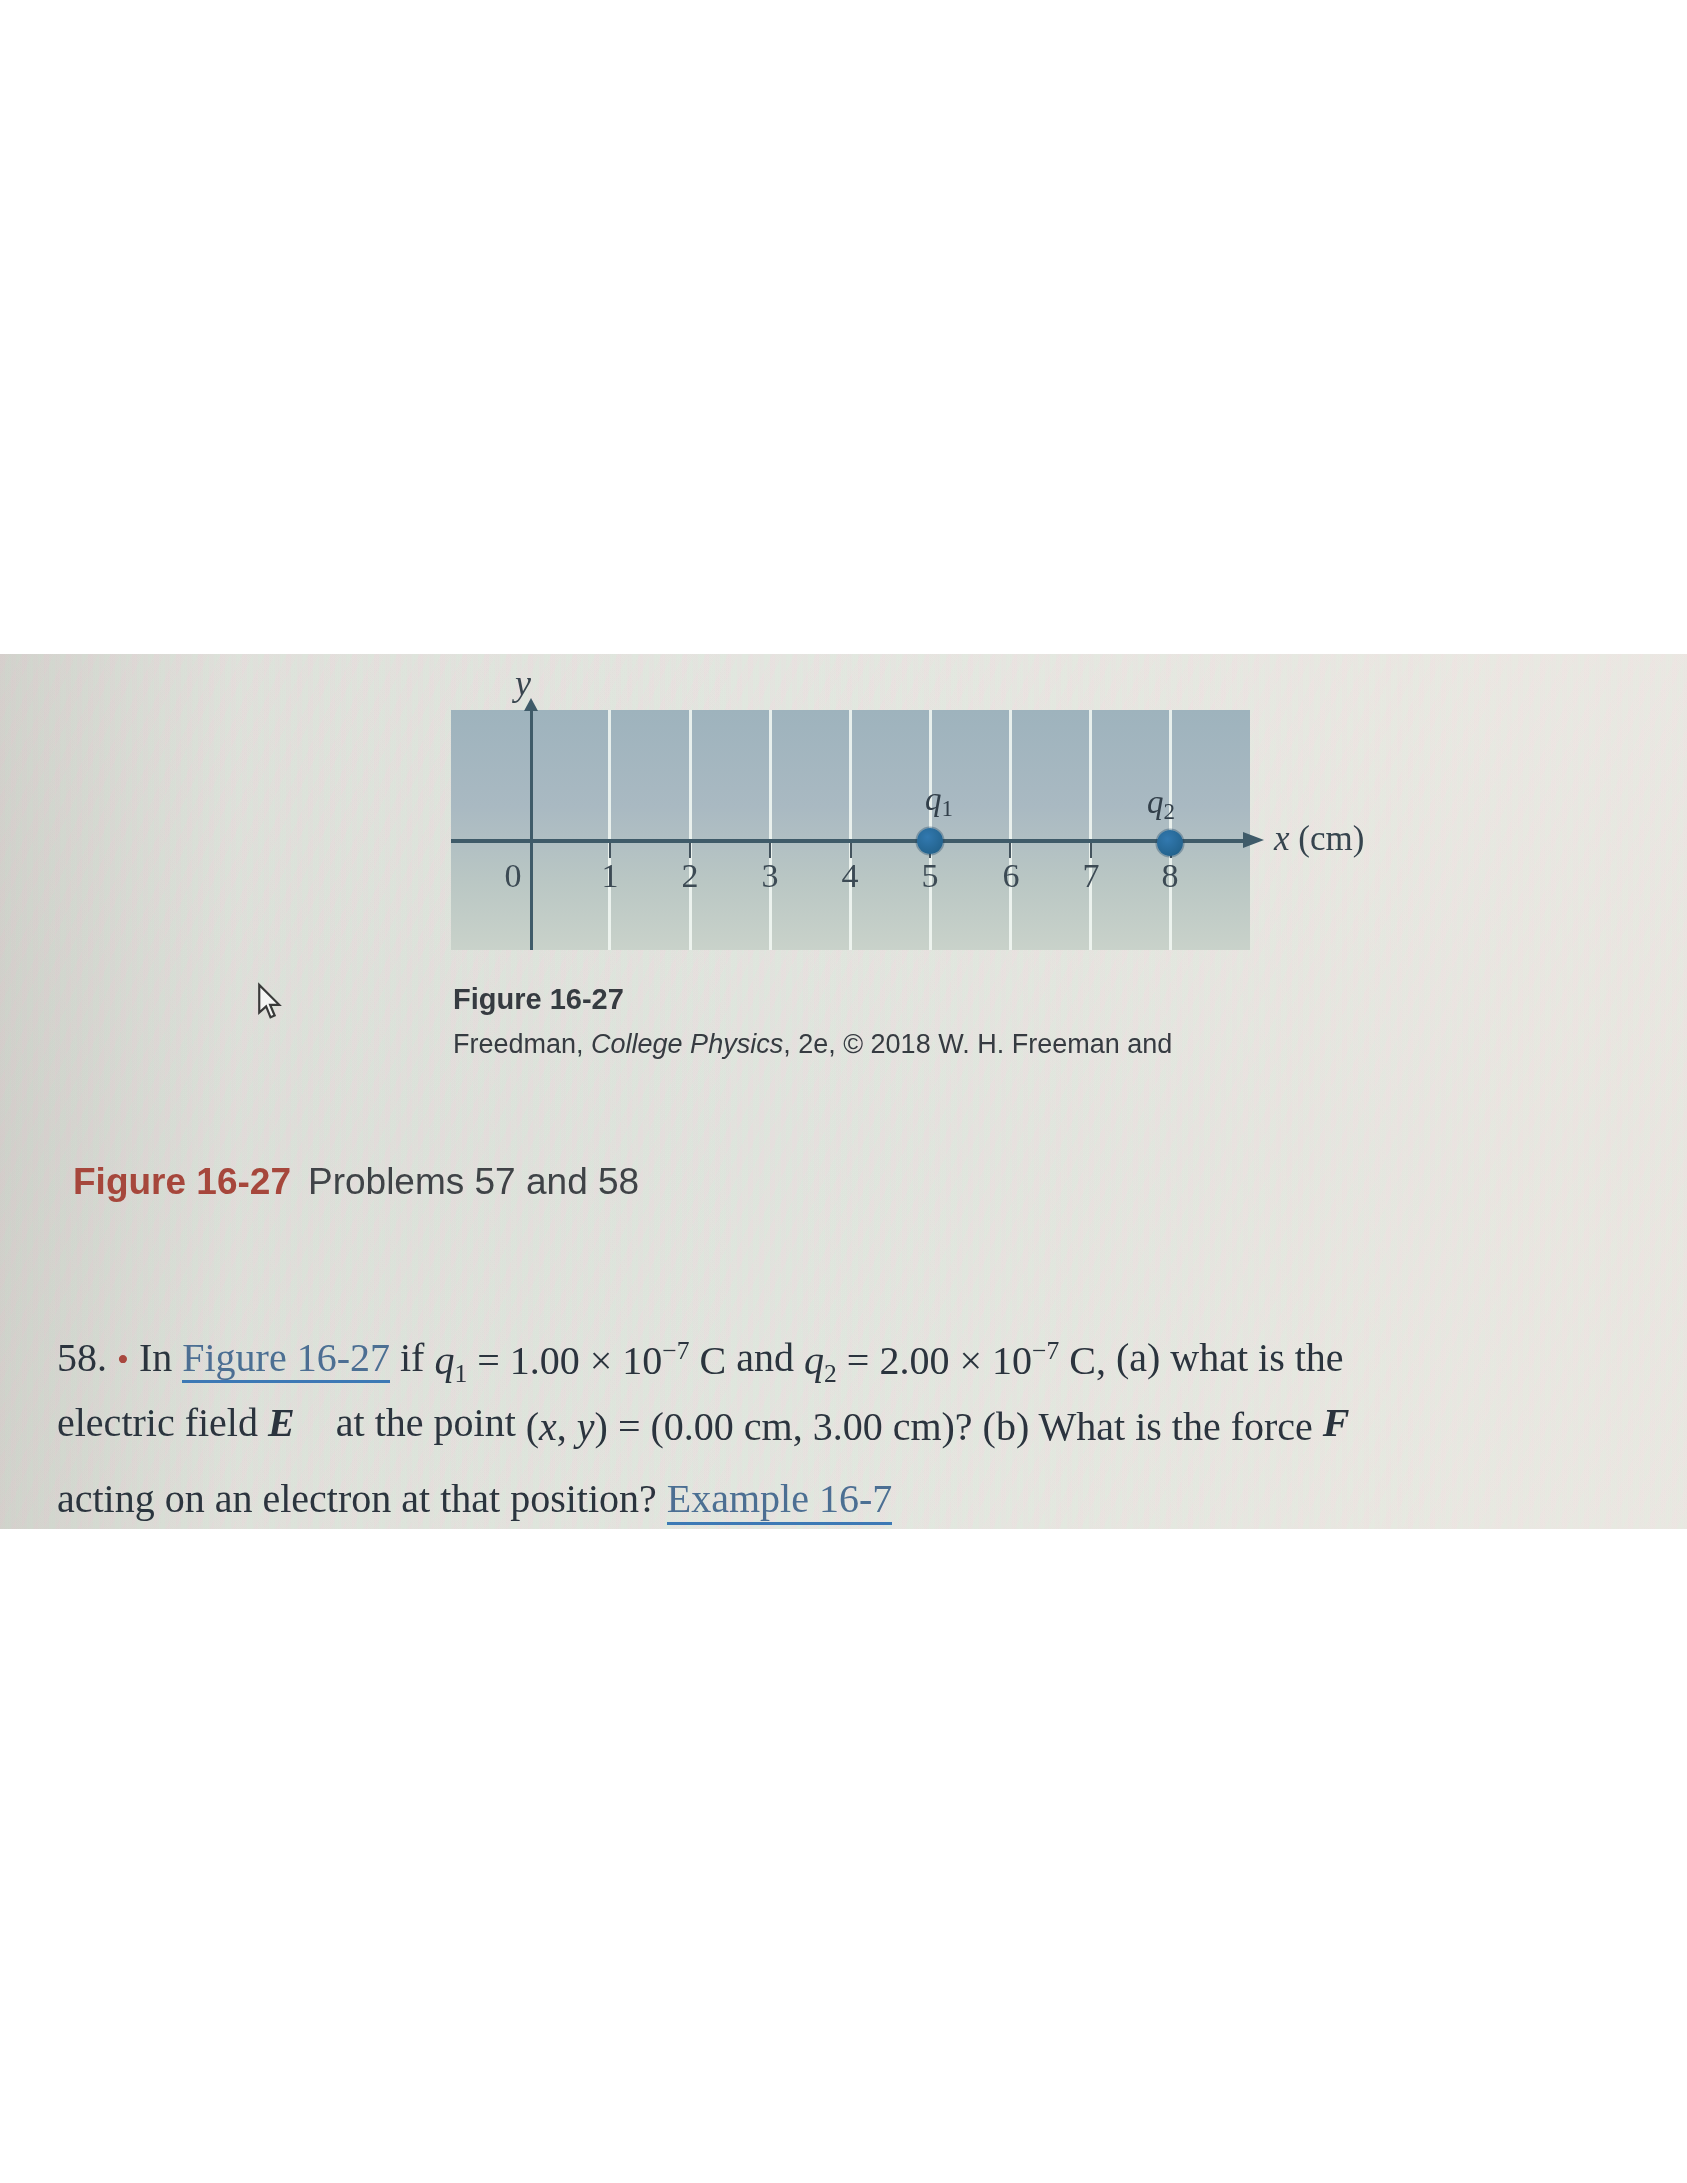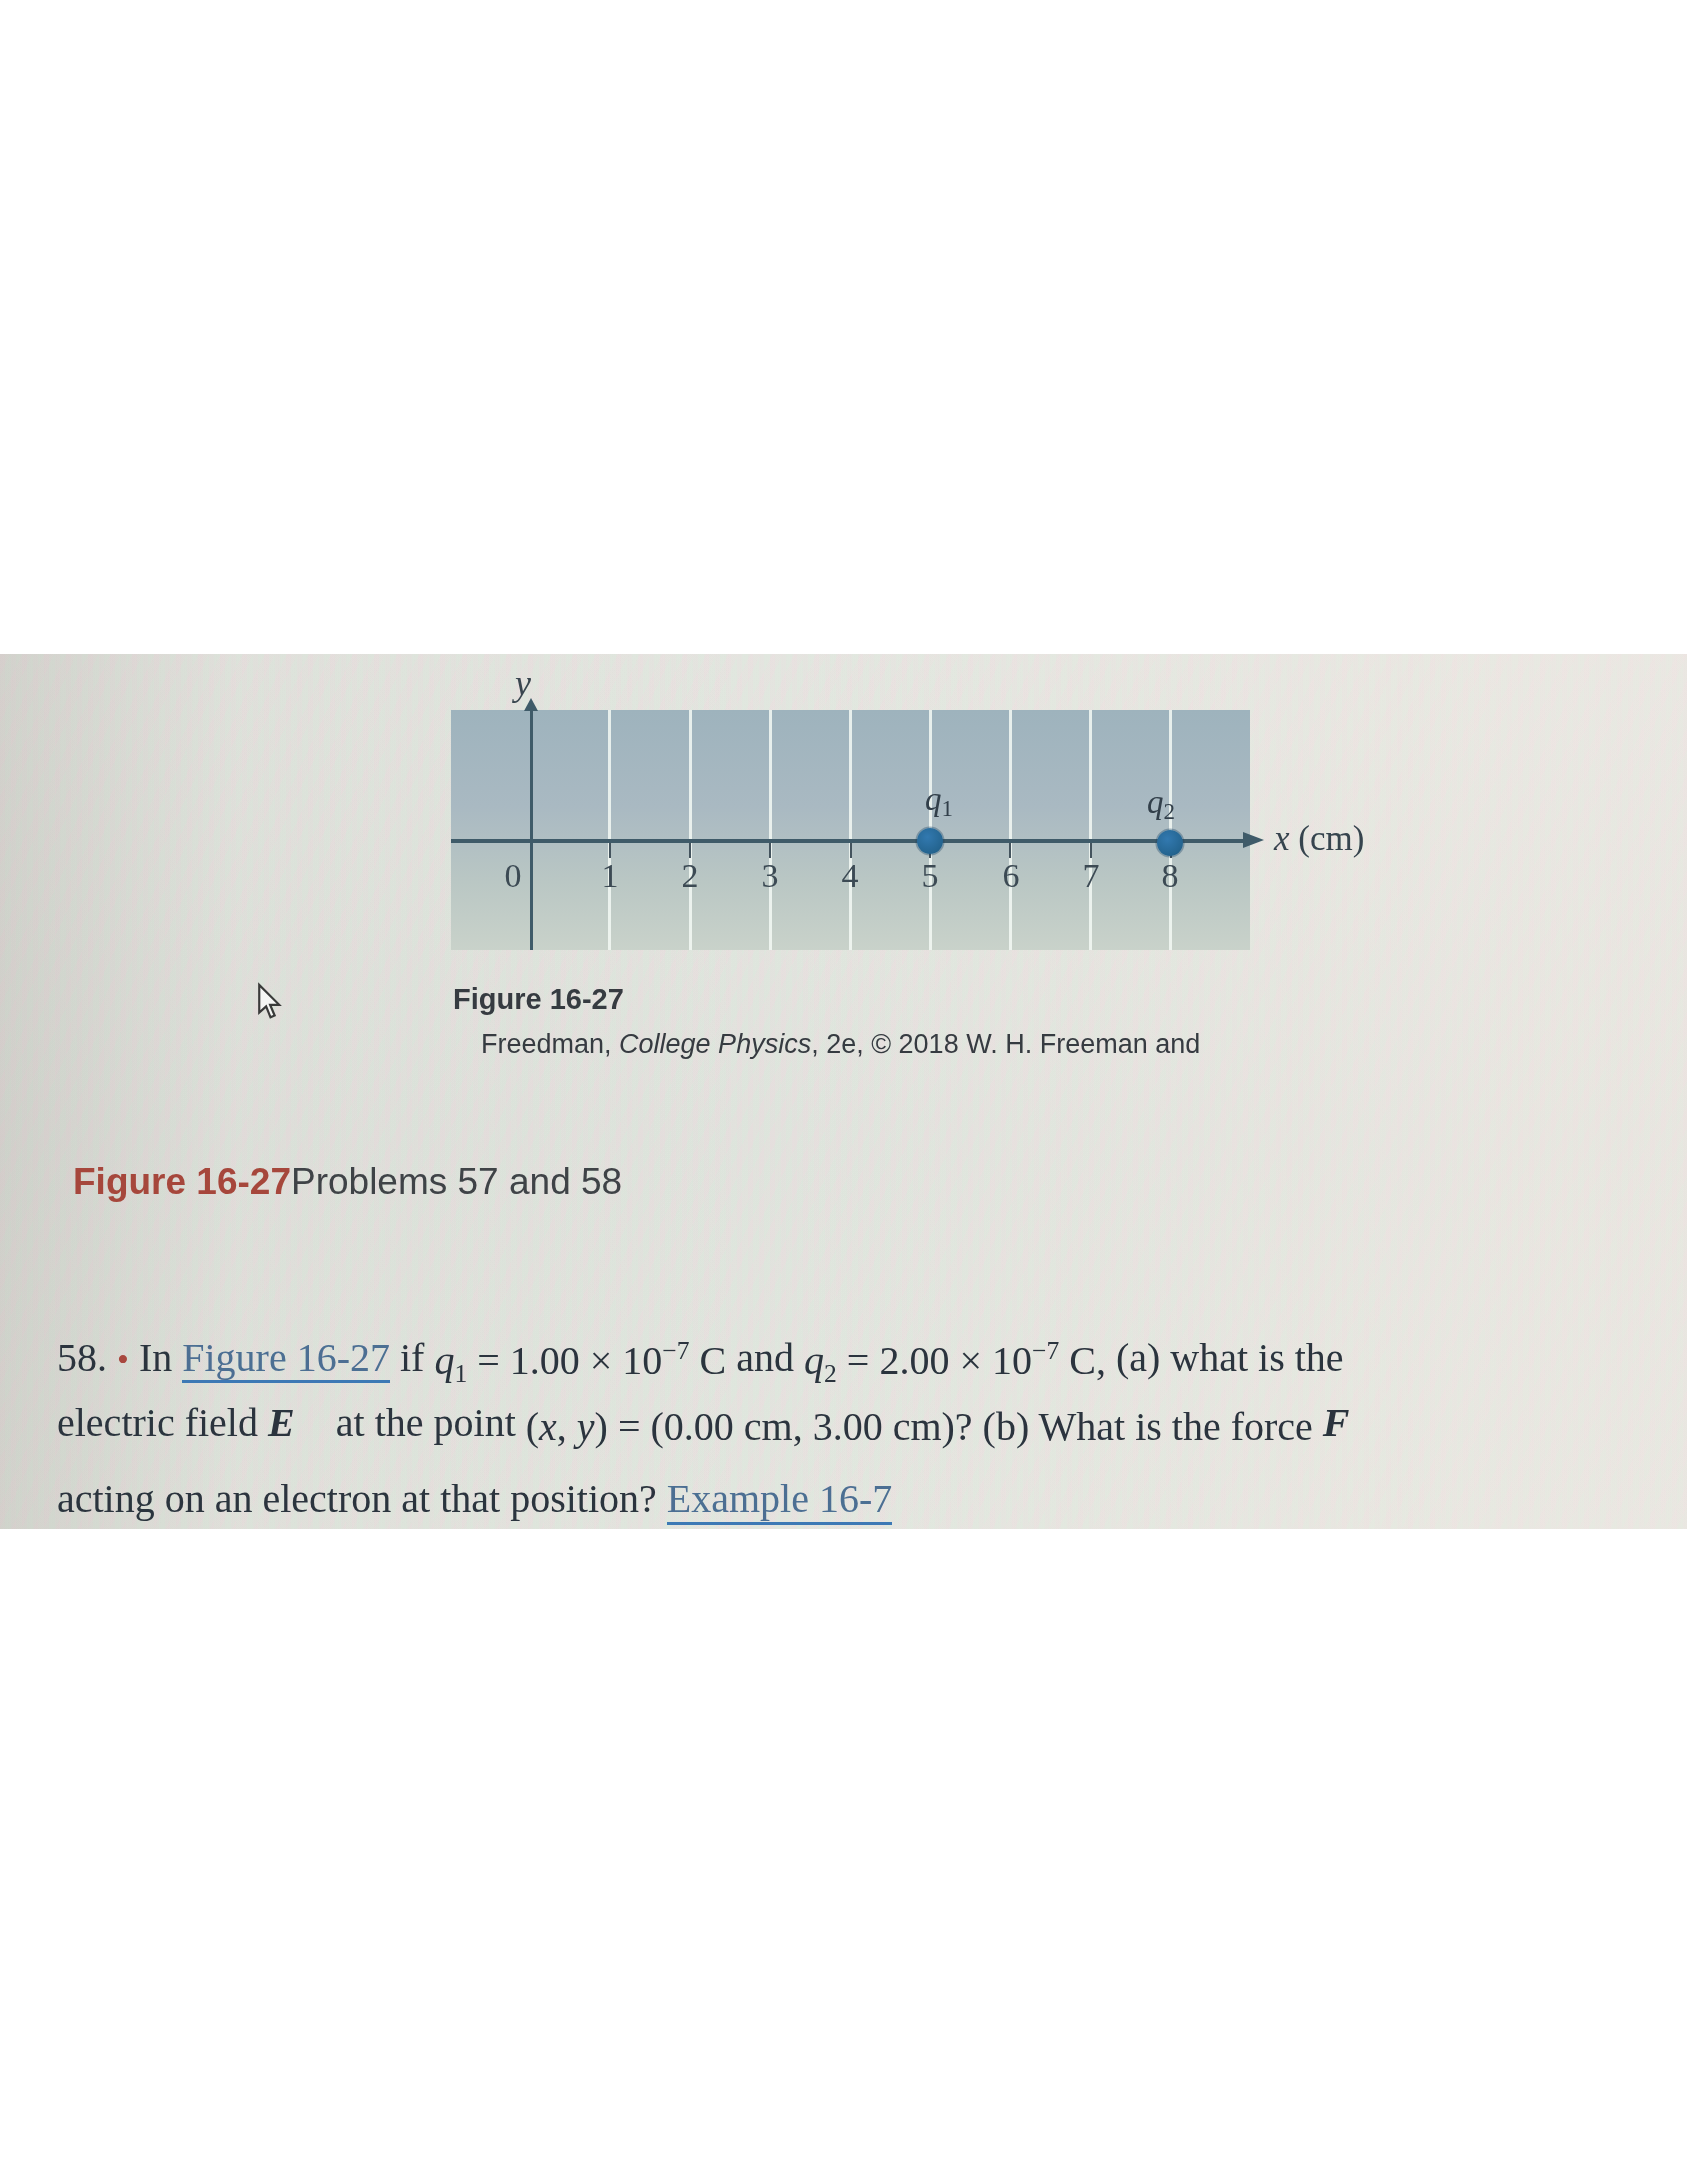--- a/index.html
+++ b/index.html
@@ -62,31 +62,31 @@
 
   .qlab{position:absolute;transform:translateX(-50%);white-space:nowrap;
     font:italic 33px "Liberation Serif",serif;color:#323f4a;}
   #qlab1{left:488px;top:71px}
   #qlab2{left:710px;top:74px}
   .qlab .sub{font-style:normal;font-size:23px;vertical-align:-6.2px;}
 
   
   .caption{position:absolute;left:453px;top:326px;color:#363b41;}
   .cap-title{font-weight:bold;font-size:29px;line-height:39px;}
-  .cap-credit{font-size:27px;line-height:40px;margin-top:4.7px;margin-left:28px;}
+  .cap-credit{font-size:27px;line-height:40px;margin-top:4.7px;}
   .cap-credit .ital{font-style:italic;}
 
   
   .cursor{position:absolute;left:251px;top:326px;}
 
   
   .fig-heading{position:absolute;left:73px;top:506px;white-space:nowrap;
     font-size:37px;line-height:43px;}
   .fig-heading .ref{font-weight:bold;color:#a6473c;}
-  .fig-heading .probs{color:#3f4347;}
+  .fig-heading .probs{color:#3f4347;margin-left:17px;}
 
   
   .problem{position:absolute;left:57px;top:655px;width:1613px;
     font-family:"Liberation Serif",serif;font-size:40px;color:#2b343e;}
   .problem .line{white-space:nowrap;height:76px;line-height:76px;}
   .bullet{color:#a8473e;font-size:34px;}
   .link{color:#4c6f93;border-bottom:3.9px solid #3d79b5;padding-bottom:0.8px;}
   .m{position:relative;top:3.9px;}
   .it{font-style:italic;}
   .sub{font-size:25.6px;vertical-align:-7.8px;}

